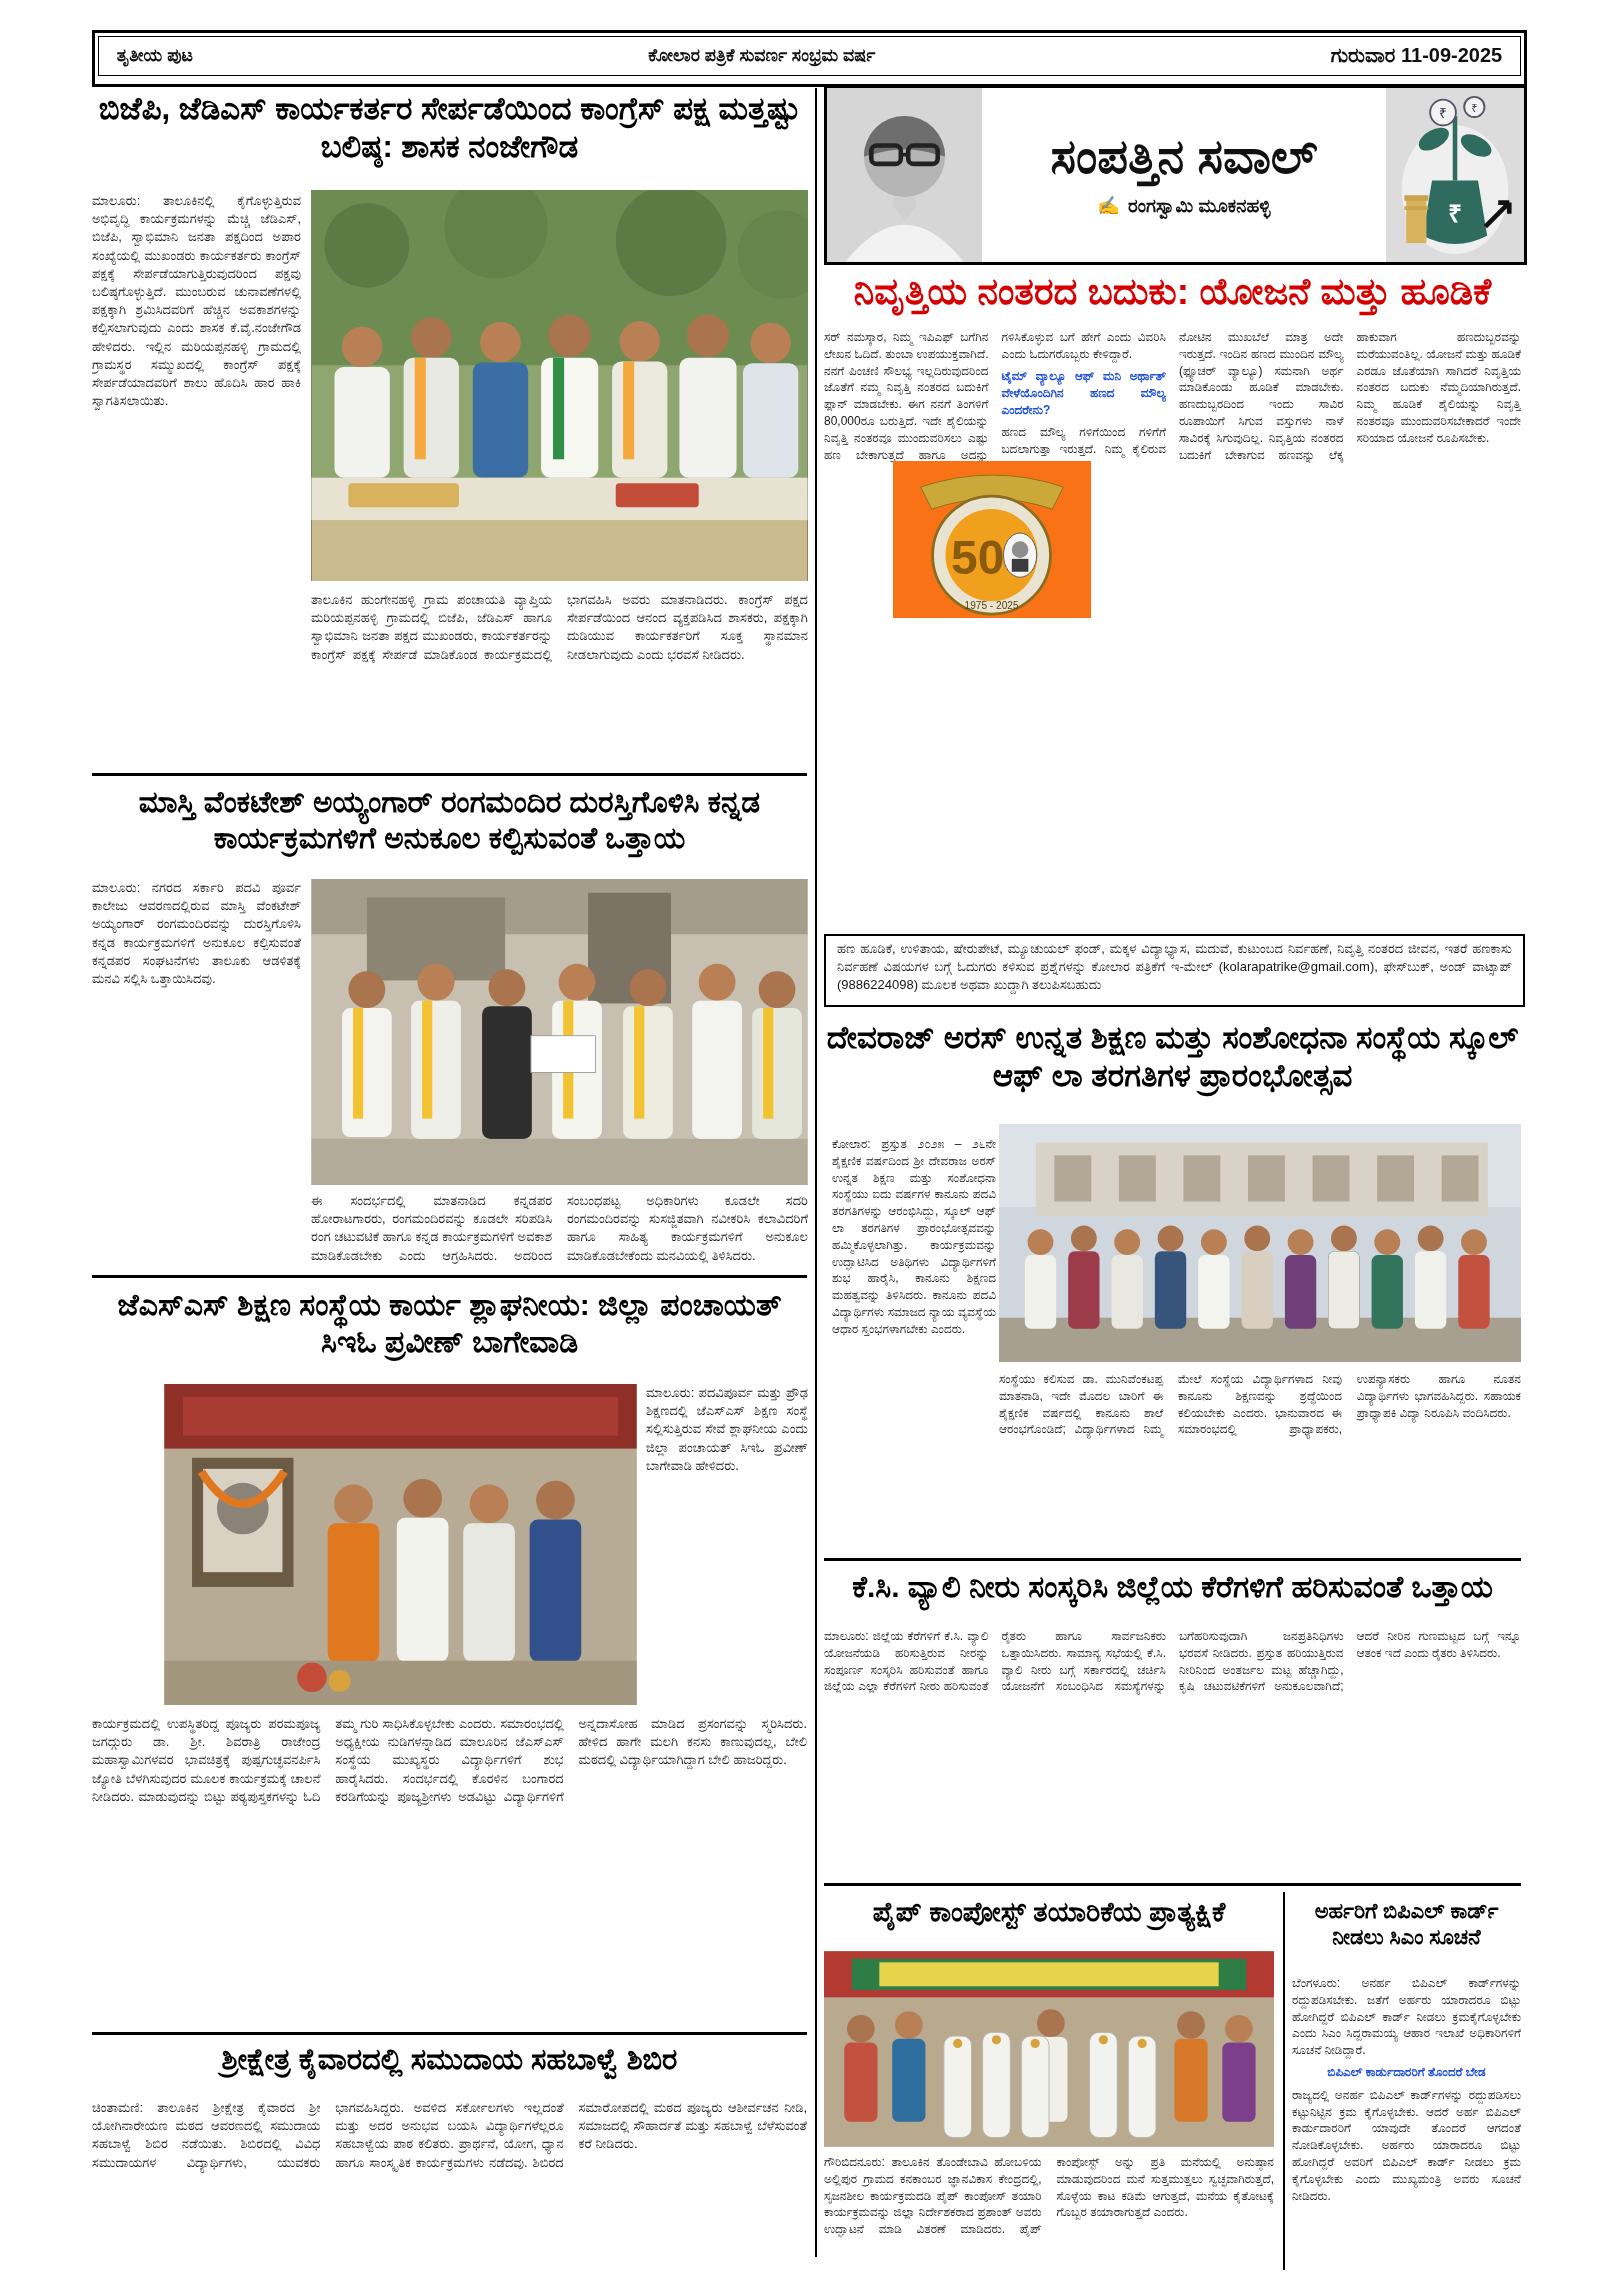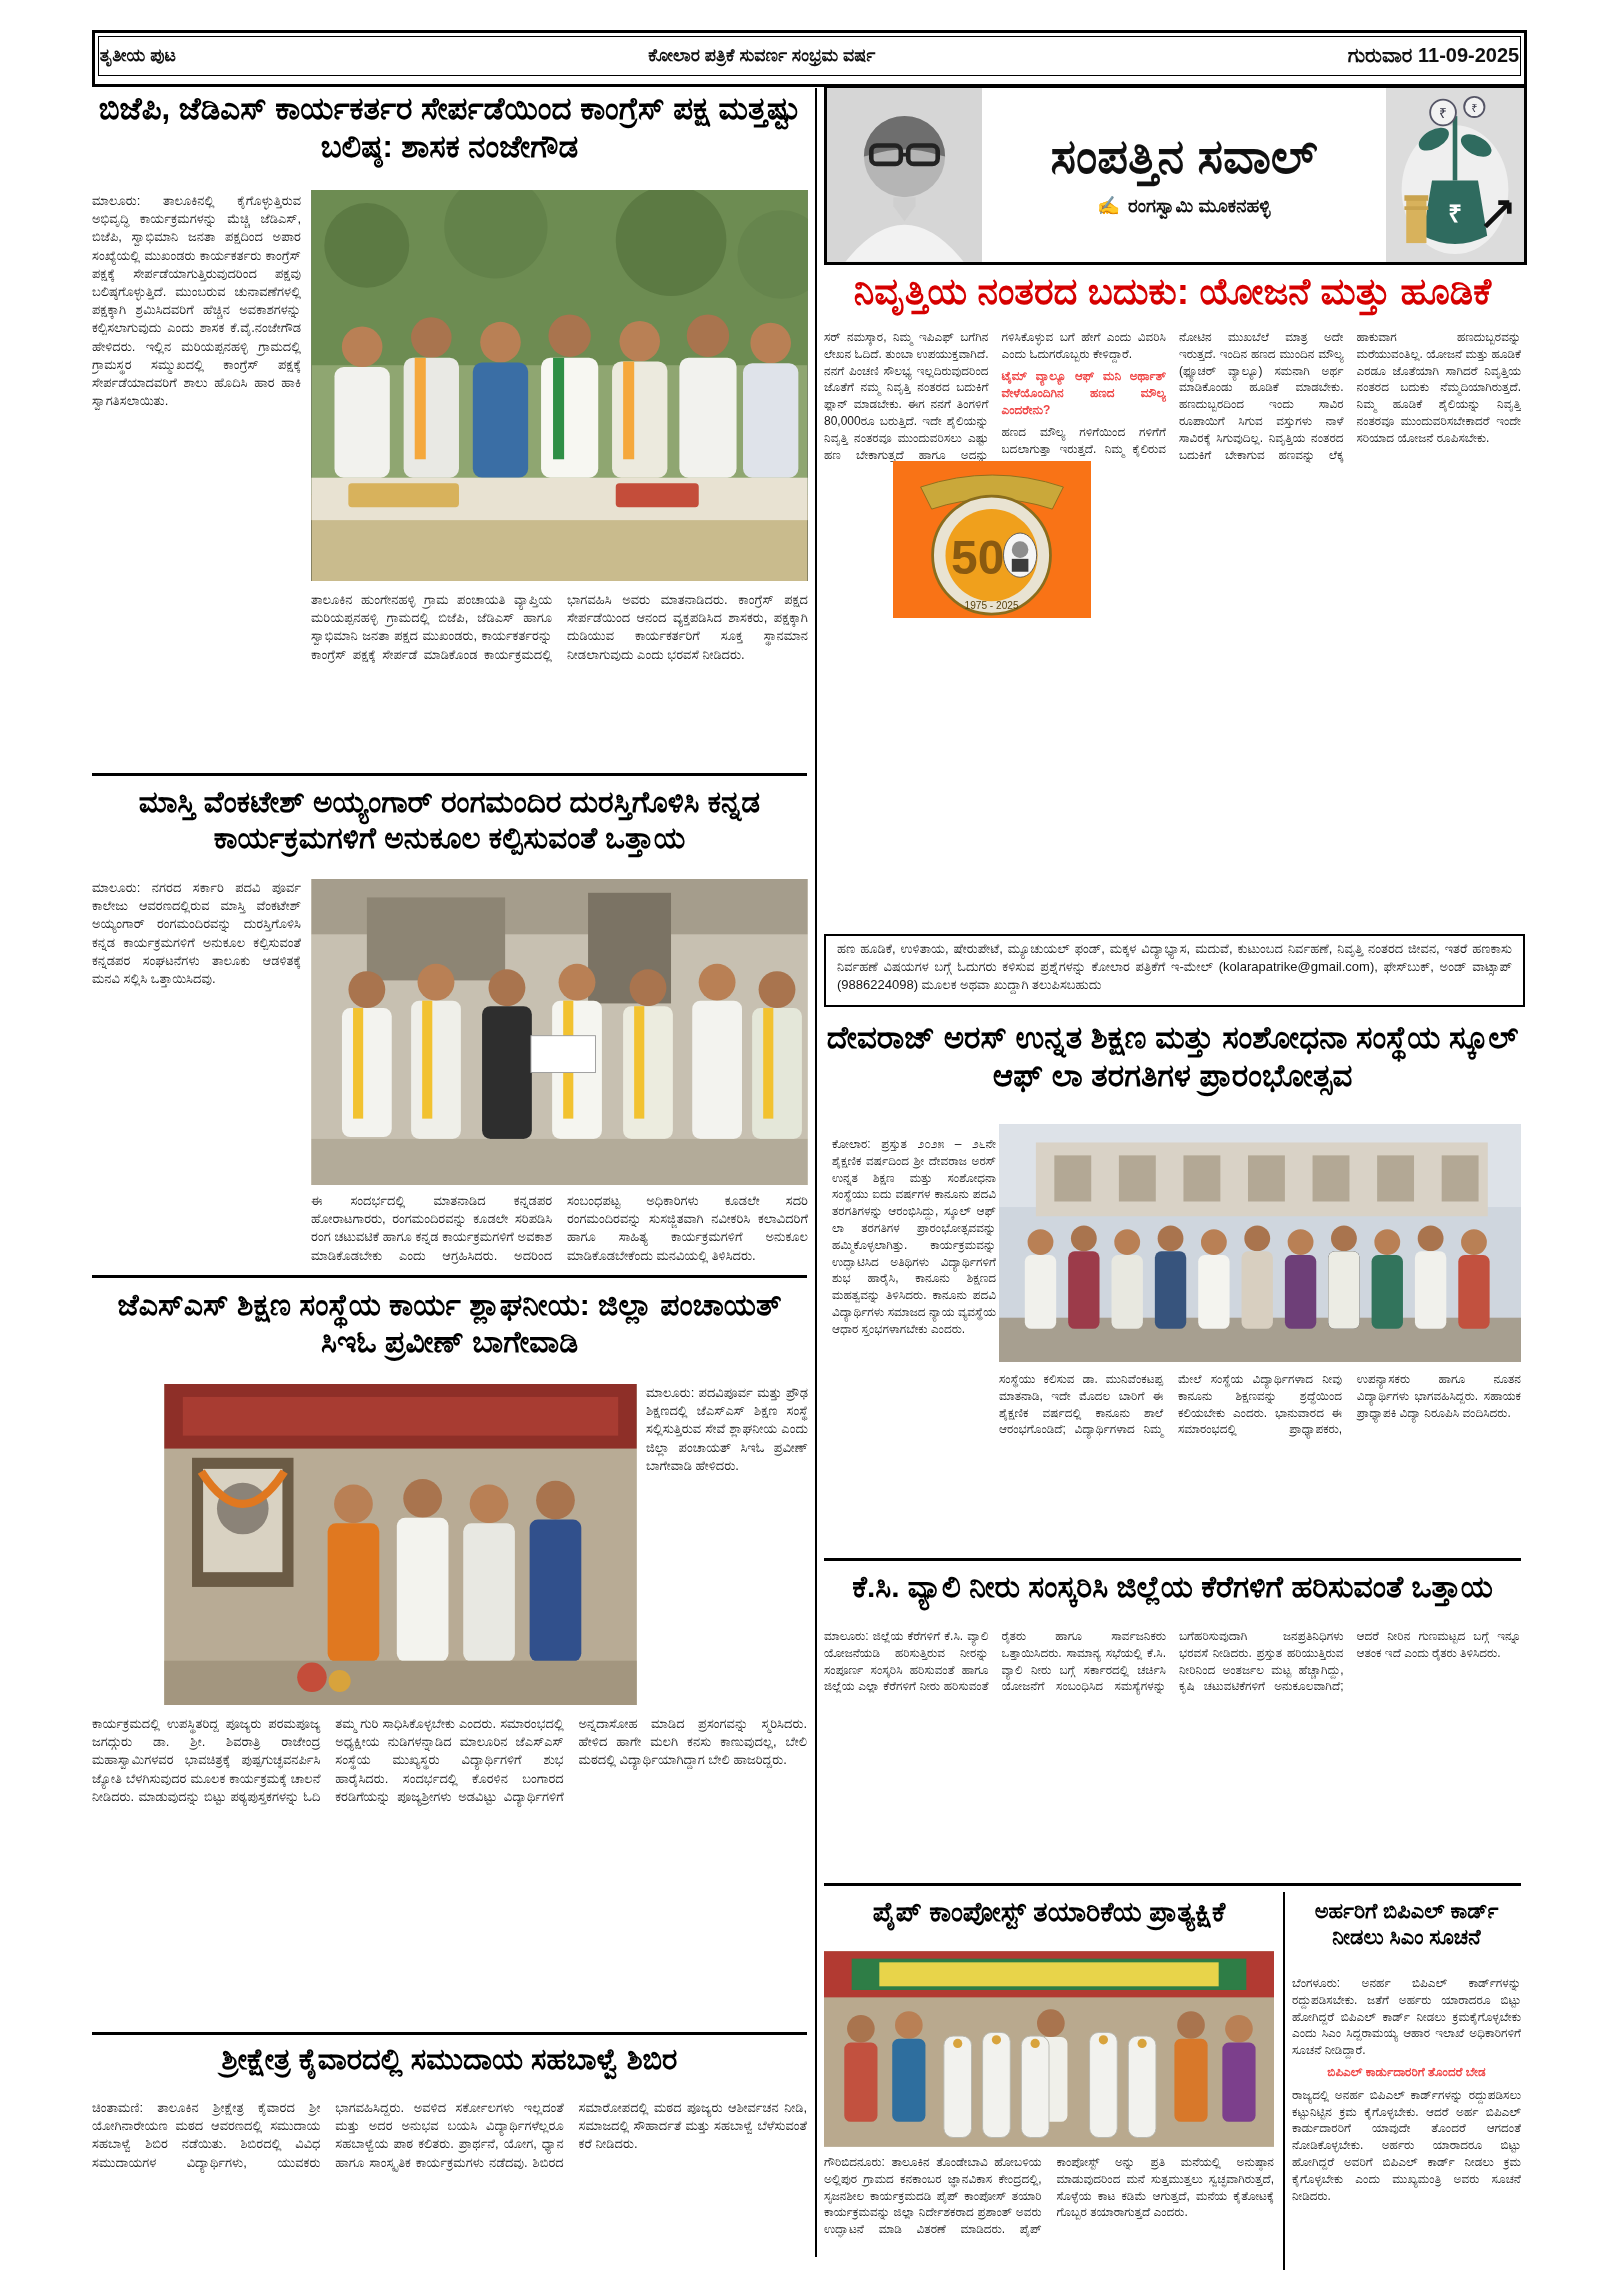--- a/index.html
+++ b/index.html
@@ -1,33 +1,33 @@
 <!DOCTYPE html>
 <html style="font-size:14.8px"><head>
 <meta charset="utf-8">
 <style>
   html,body{margin:0;padding:0;background:#ffffff;}
   #page{position:relative;width:1619px;height:2289px;background:#ffffff;
         font-family:"Liberation Sans",sans-serif;color:#111;}
   .abs{position:absolute;}
   .headline{font-weight:bold;text-align:center;color:#000;line-height:1.22;}
   .red{color:#d60000;}
-  .blue{color:#ef4444;}
+  .blue{color:#1d4ed8;}
   .body{font-size:13px;line-height:1.4;text-align:justify;color:#161616;}
   .small{font-size:12px;}
   .cols2{column-count:2;column-gap:14.8px;}
   .cols3{column-count:3;column-gap:14.8px;}
   .cols4{column-count:4;column-gap:13px;}
   .hr{background:#000;}
   .vr{background:#000;}
   .photo{overflow:hidden;background:#d8d4c8;}
   .photo svg{display:block;}
   .masthead{border:3.7px solid #000;}
   .masthead-inner{border:0.9px solid #000;margin:2.8px;height:38px;display:flex;
-      align-items:center;justify-content:space-between;padding:0 1px;}
+      align-items:center;justify-content:space-between;padding:0 18px;}
   .panel{border:3.7px solid #000;display:flex;align-items:stretch;}
   .contact{border:2.8px solid #000;padding:4px 11px;}
   .subhead{font-weight:bold;}
 </style>
 </head>
 <body>
 
 <div id="page">
 
   <div class="abs masthead" style="left:92px;top:30px;width:1429px;height:51px;">

